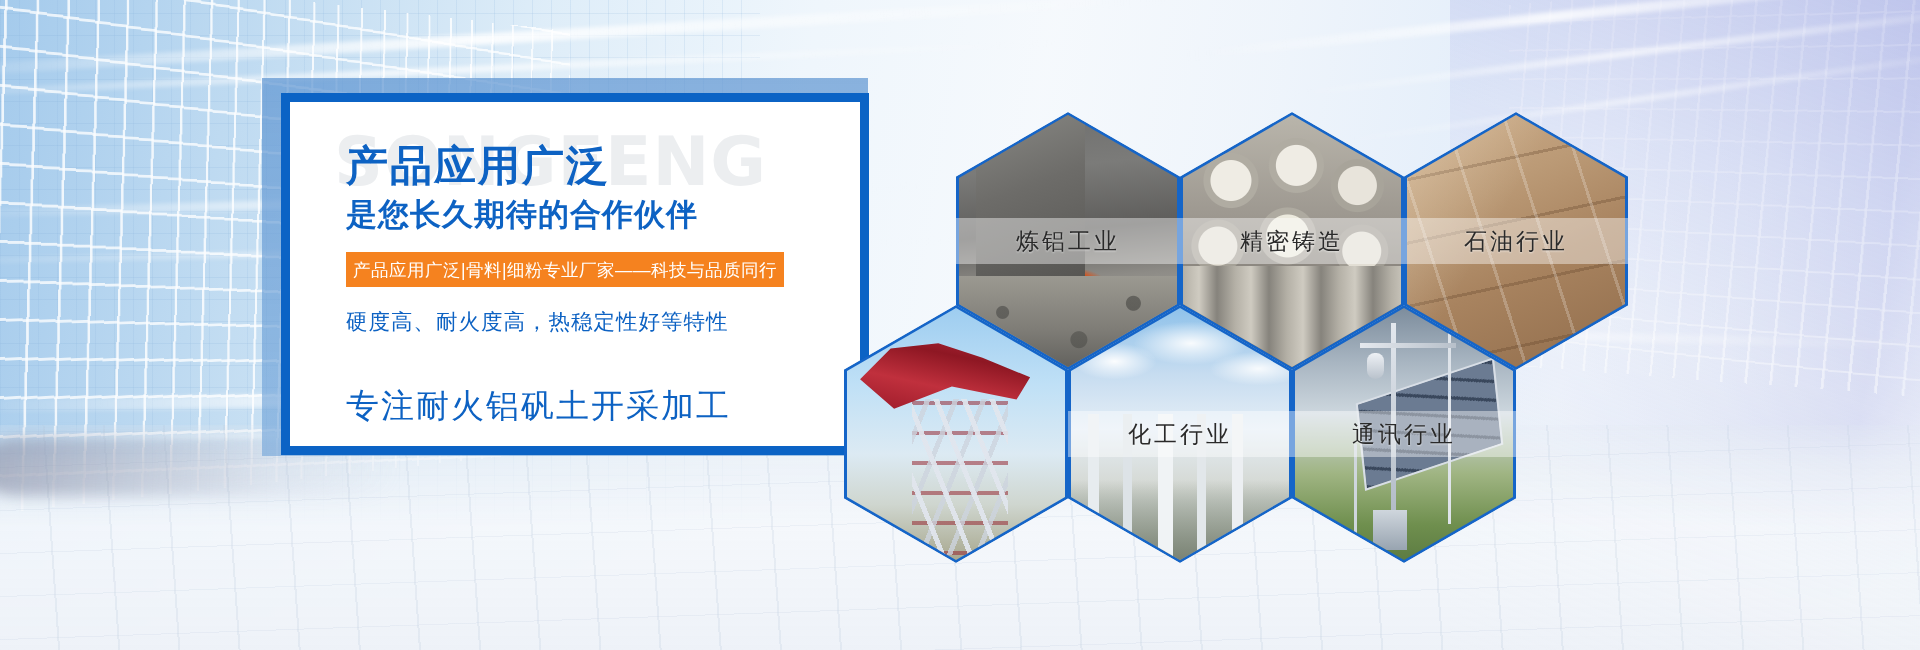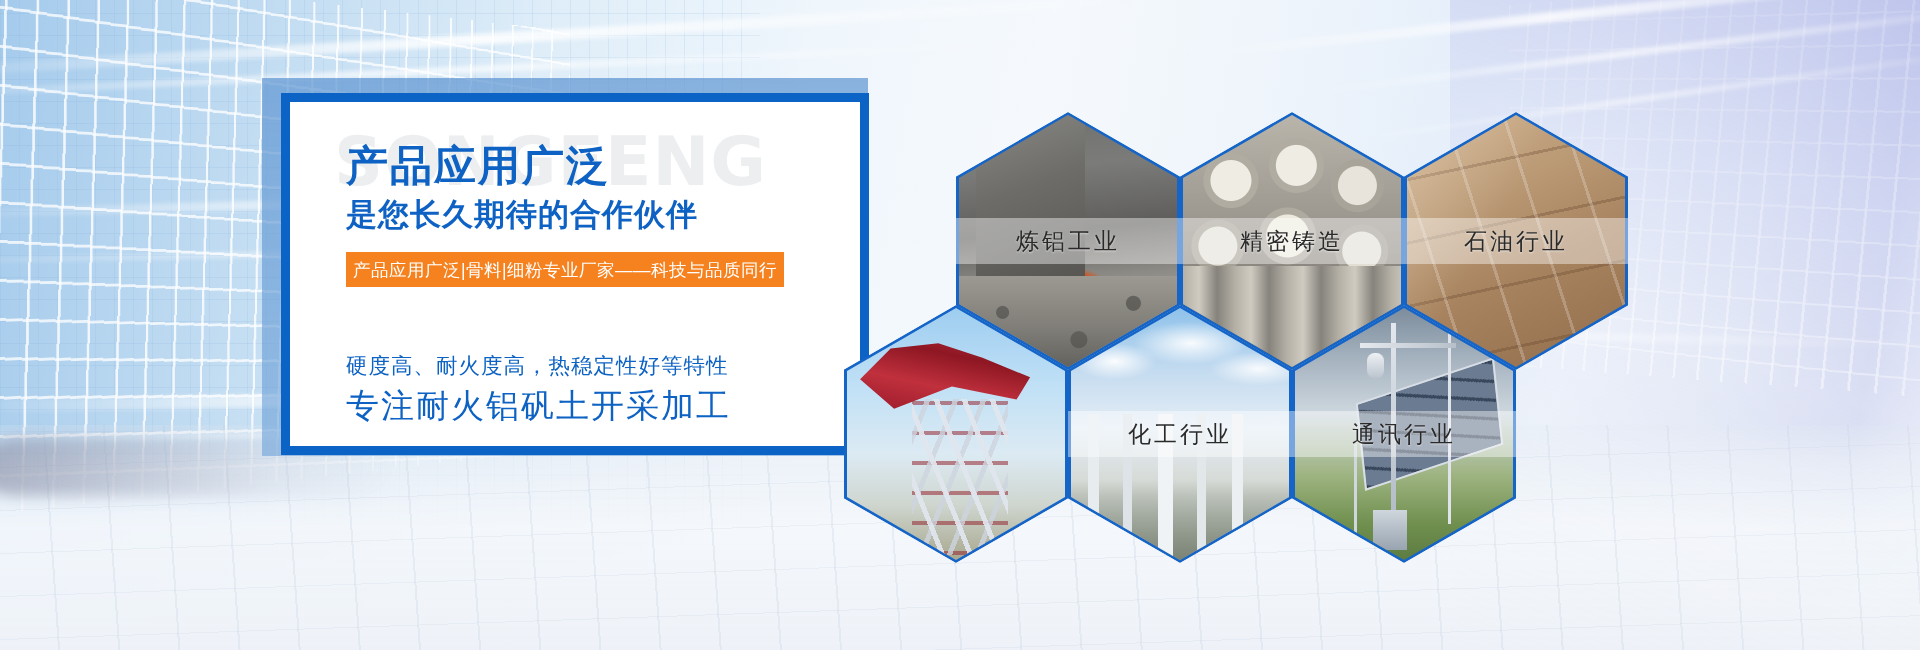--- a/index.html
+++ b/index.html
@@ -171,21 +171,20 @@
     white-space:nowrap;
   }
   .orange-bar span{
     font-size:17.5px; color:#ffffff; letter-spacing:.5px;
     font-family:"Liberation Sans","DejaVu Sans",sans-serif;
   }
   .feature-line{
     position:absolute; left:56px; top:205px;
     font-size:21.5px; color:#0d62c3; letter-spacing:1px;
     white-space:nowrap;
-    margin-top:44px;
   }
   .focus-line{
     position:absolute; left:56px; top:254px;
     font-size:33px; color:#0d62c3; letter-spacing:2px;
     white-space:nowrap;
     margin-top:28px;
   }
 
   
   .hexwrap{ position:absolute; left:0; top:0; width:1920px; height:650px; pointer-events:none;margin-top:14px;}

